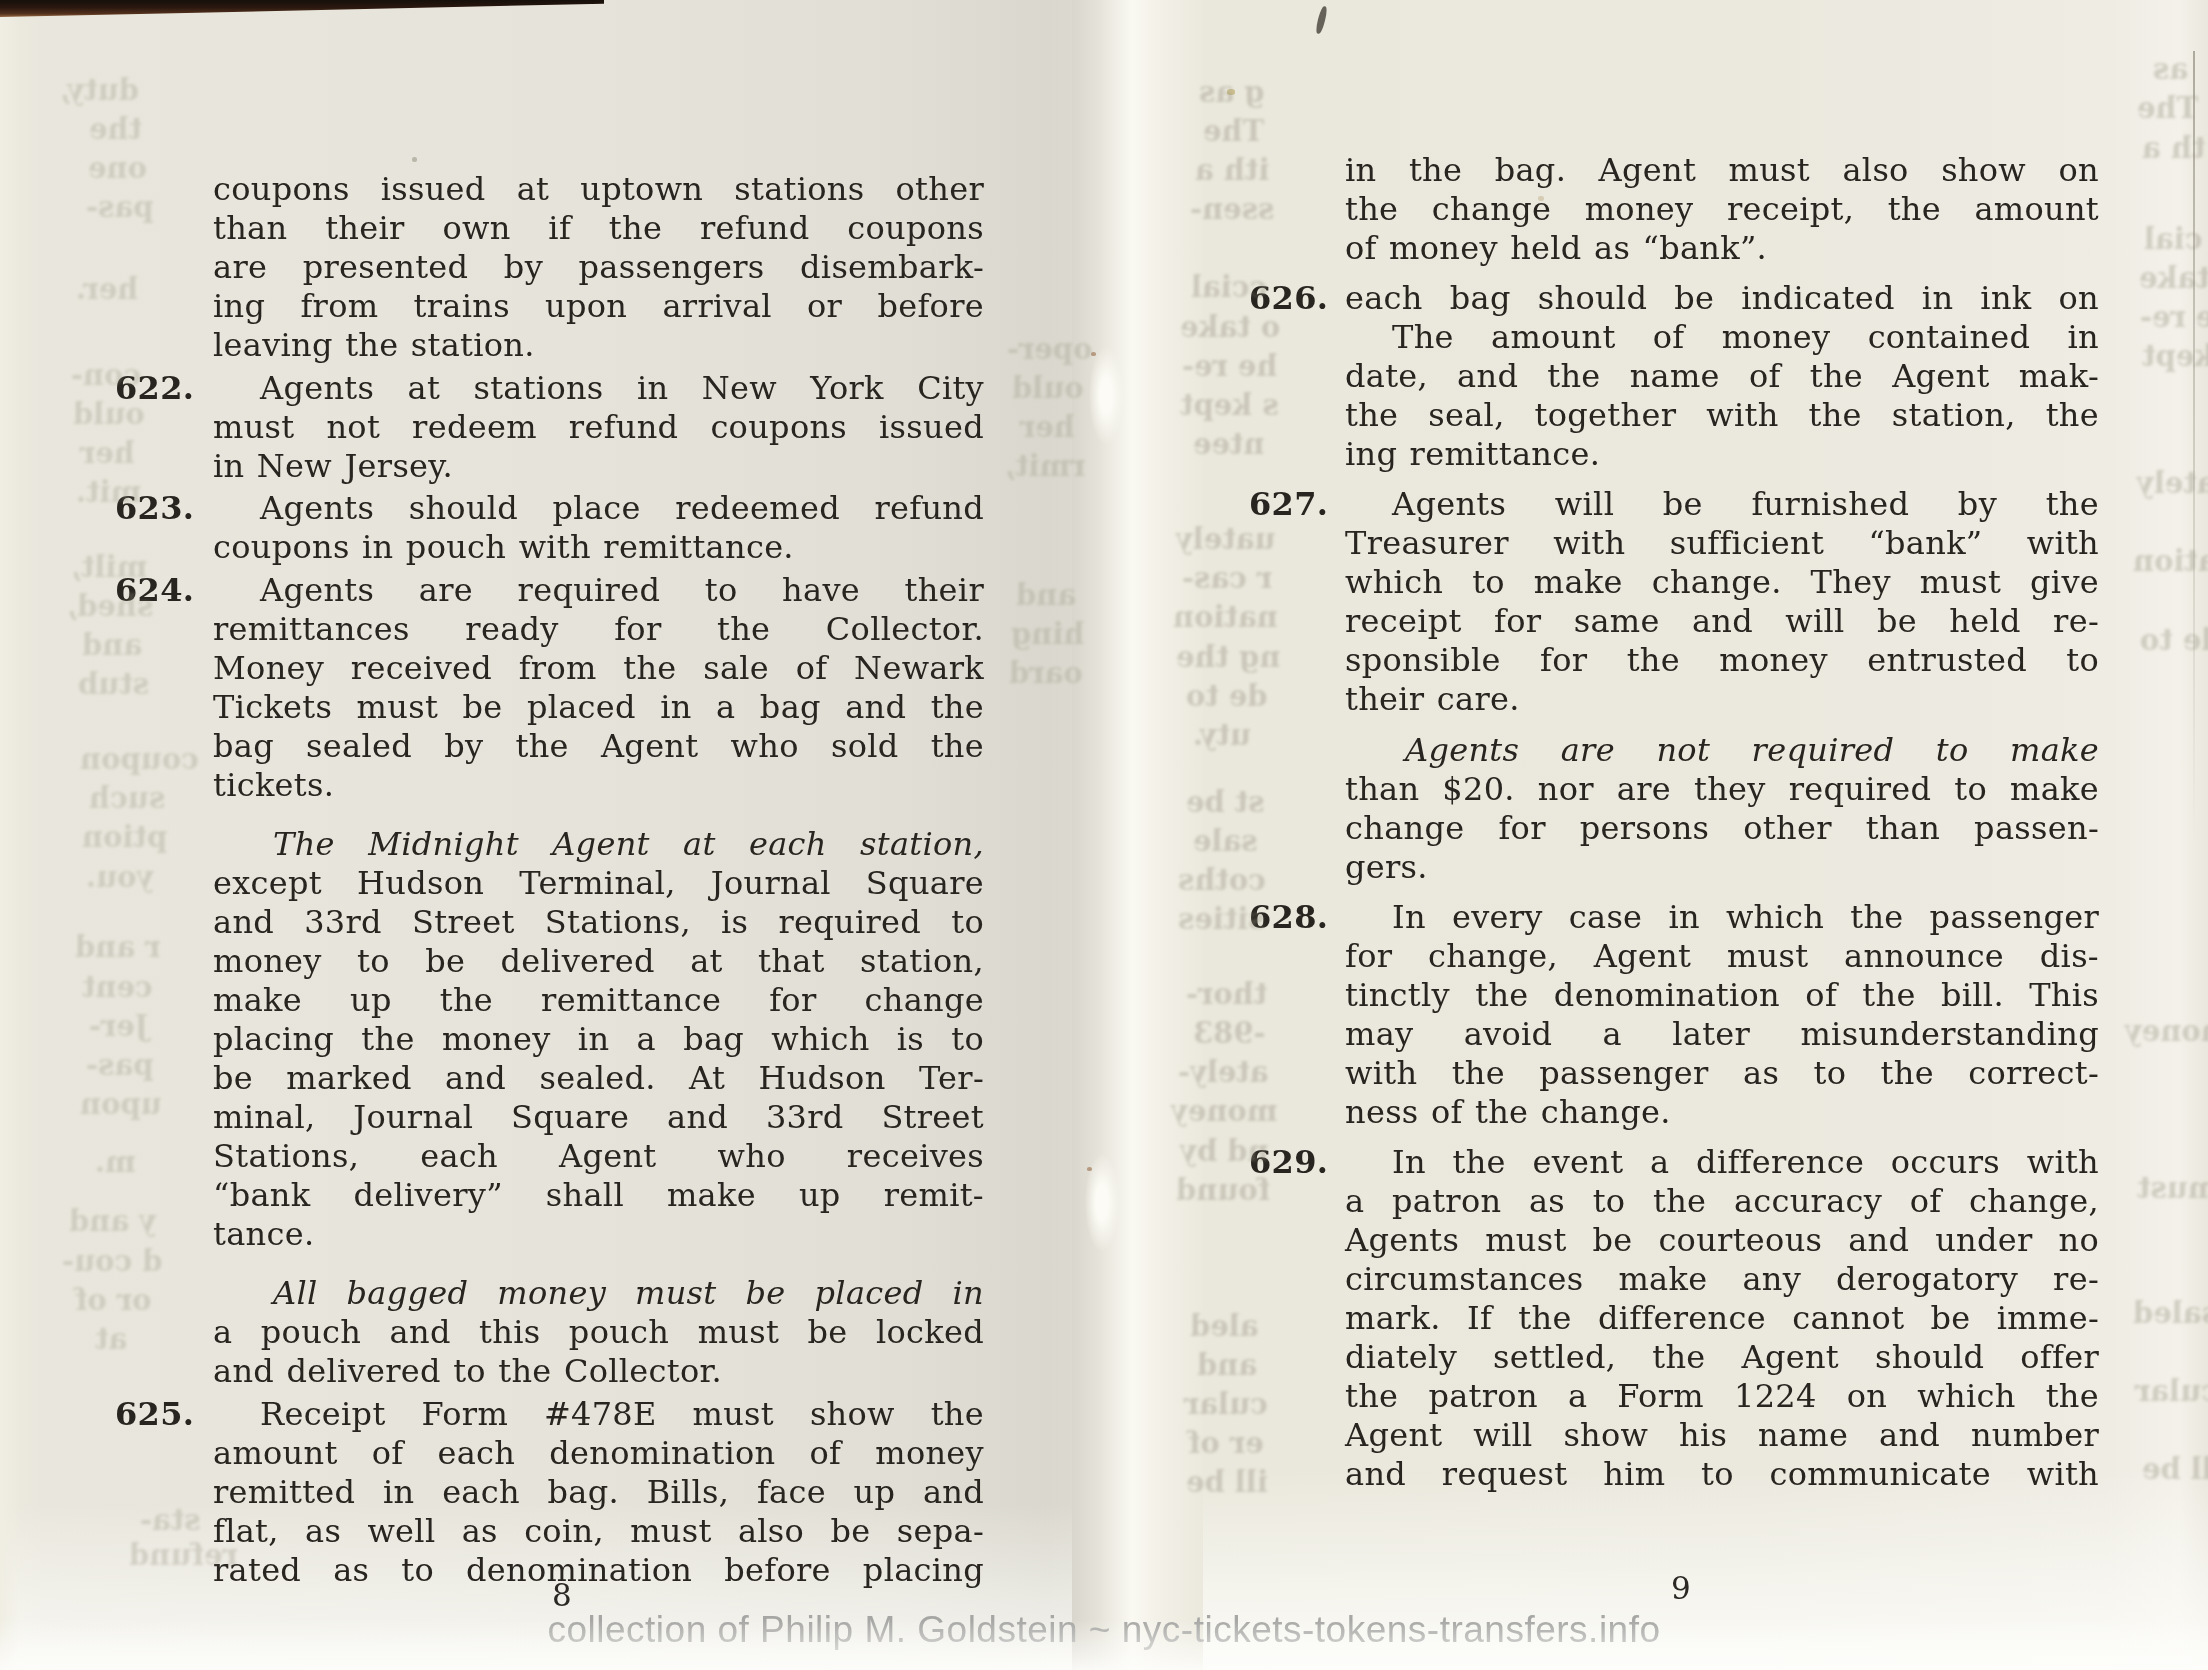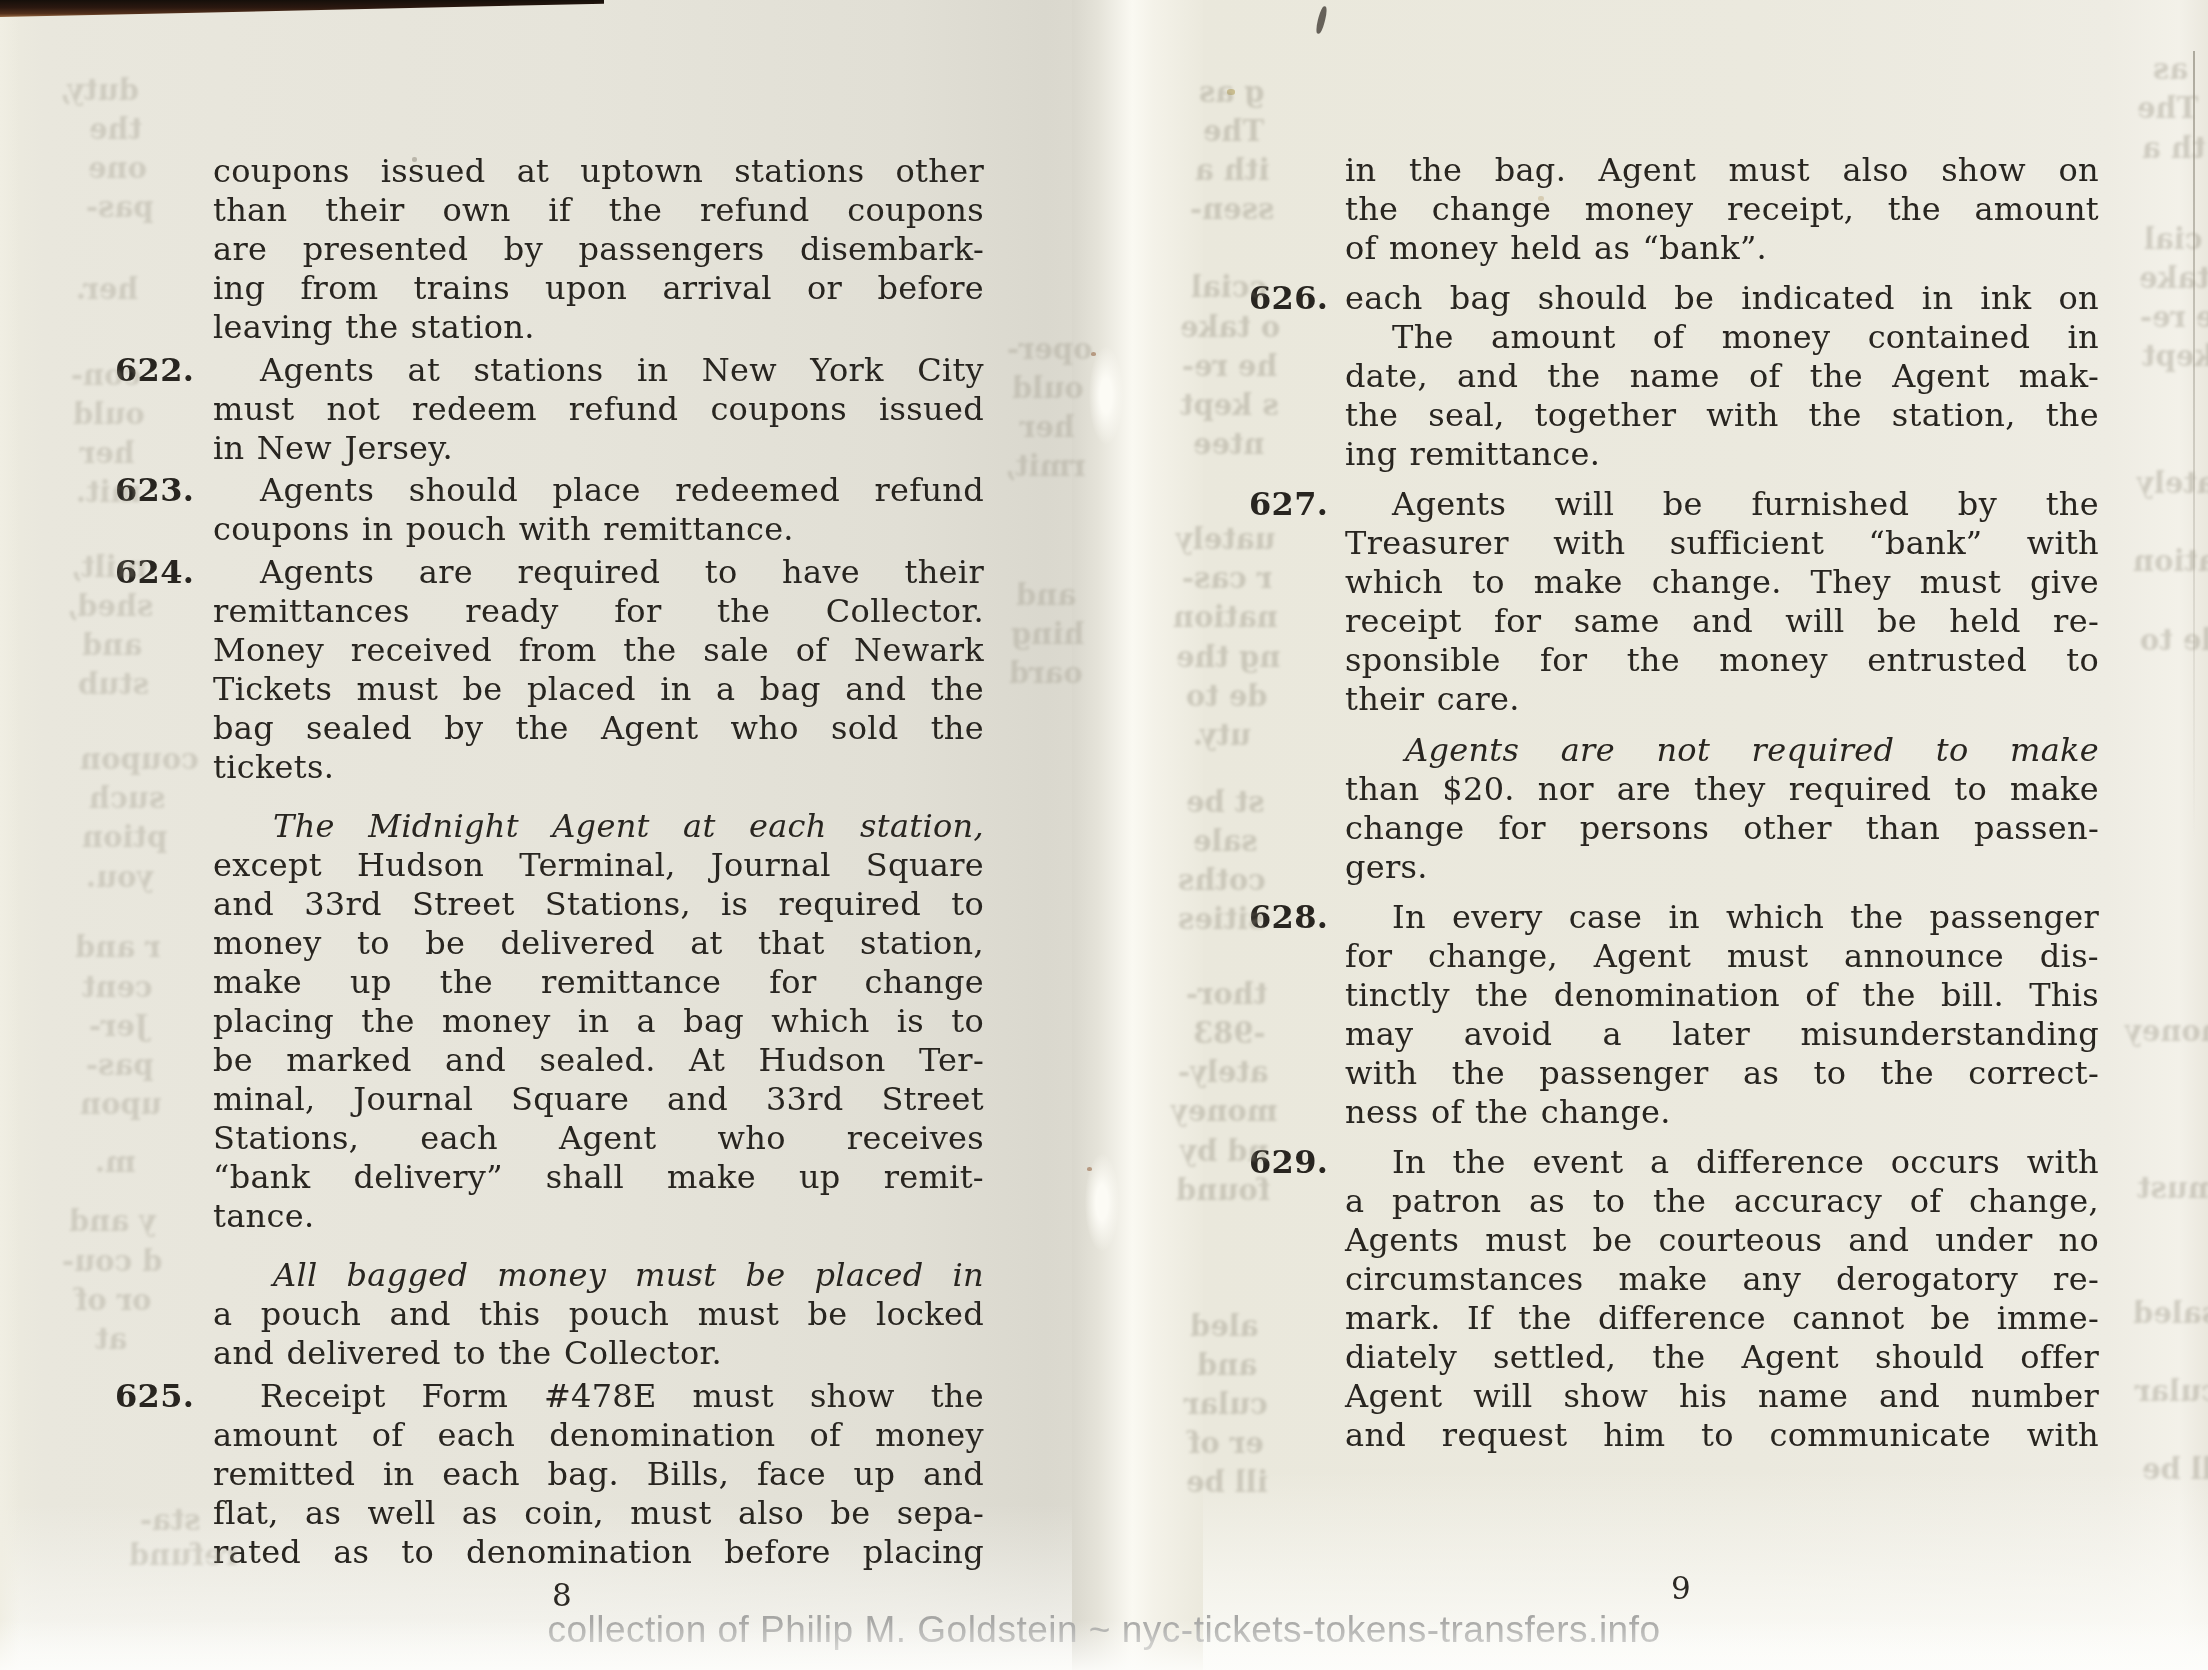--- a/index.html
+++ b/index.html
@@ -30,21 +30,21 @@
     clip-path:polygon(0 0,100% 0,100% 22%,0 100%);}
 
   
   .thread{position:absolute;width:34px;height:97px;border-radius:50%;
     background:radial-gradient(ellipse at center,#fcfbf5 25%,rgba(252,251,245,0) 72%);}
   .thread-dot{position:absolute;width:4.7px;height:3.7px;border-radius:50%;background:#9a6a4a;opacity:.6;}
   .speck{position:absolute;border-radius:45%;}
 
   
   .col{position:absolute;color:#282520;font-size:32px;letter-spacing:0.3px;word-spacing:1.9px;}
-  #left-col{left:115px;top:152px;width:869px;line-height:39px;}
+  #left-col{left:115px;top:170px;width:869px;line-height:39px;}
   #right-col{left:1249px;top:151px;width:850px;line-height:39px;}
   .rule{position:relative;}
   .rule.numbered{margin-top:3.7px;}
   #right-col .rule.numbered{margin-top:11.2px;}
   .rule.para{margin-top:20px;}
   #right-col .rule.para{margin-top:11.2px;}
   .rule:first-child{margin-top:0;}
   .num{position:absolute;left:0;top:0;font-weight:600;}
   .body{margin-left:98px;}
   #right-col .body{margin-left:96px;}
@@ -207,20 +207,21 @@
       </div>
       <div class="rule numbered">
         <span class="num">629.</span>
         <div class="body">
           <div class="line fi-rule">In the event a difference occurs with</div>
           <div class="line">a patron as to the accuracy of change,</div>
           <div class="line">Agents must be courteous and under no</div>
           <div class="line">circumstances make any derogatory re-</div>
           <div class="line">mark. If the difference cannot be imme-</div>
           <div class="line">diately settled, the Agent should offer</div>
+          <div class="line">the patron a Form 1224 on which the</div>
           <div class="line">Agent will show his name and number</div>
           <div class="line">and request him to communicate with</div>
         </div>
       </div>
     </div>
 
   <div class="page-num" id="pn-left">8</div>
   <div class="page-num" id="pn-right">9</div>
 
   <div>

